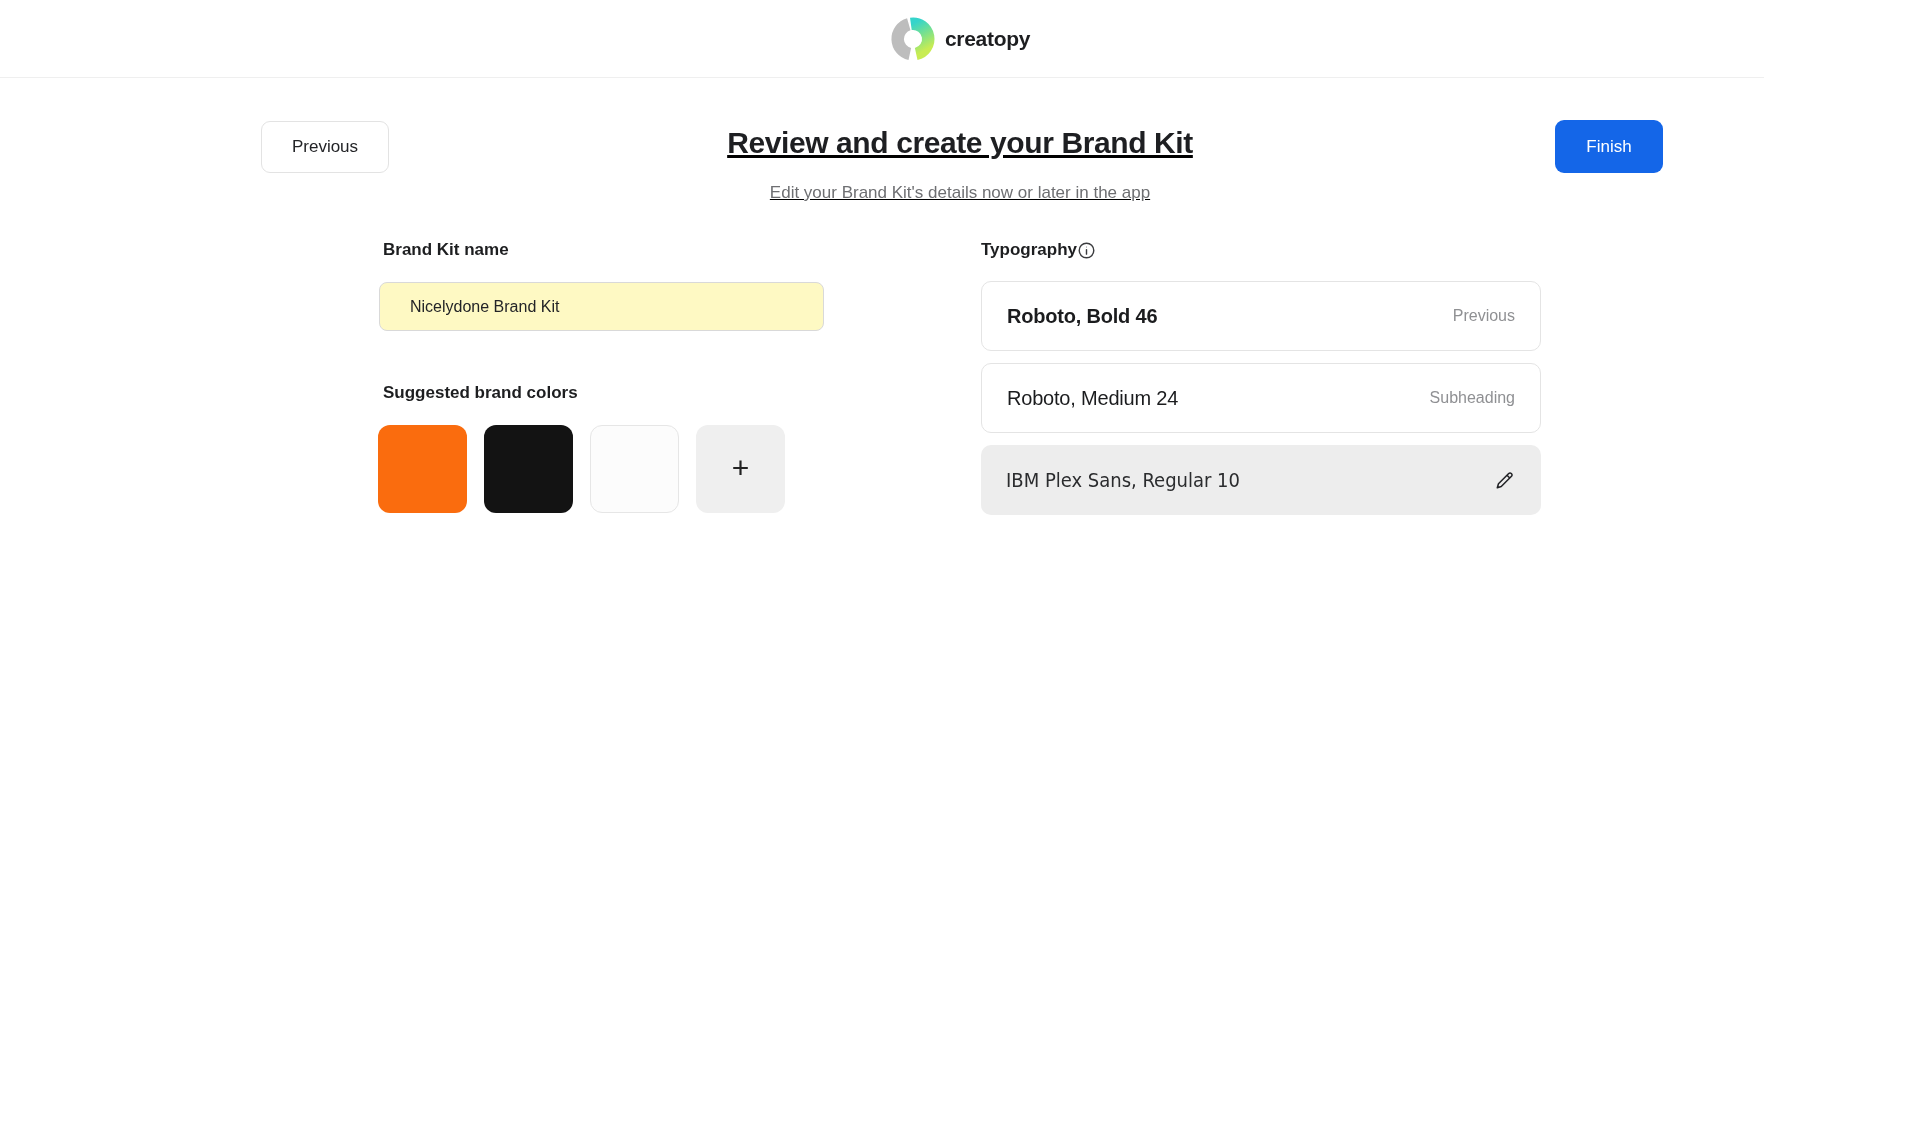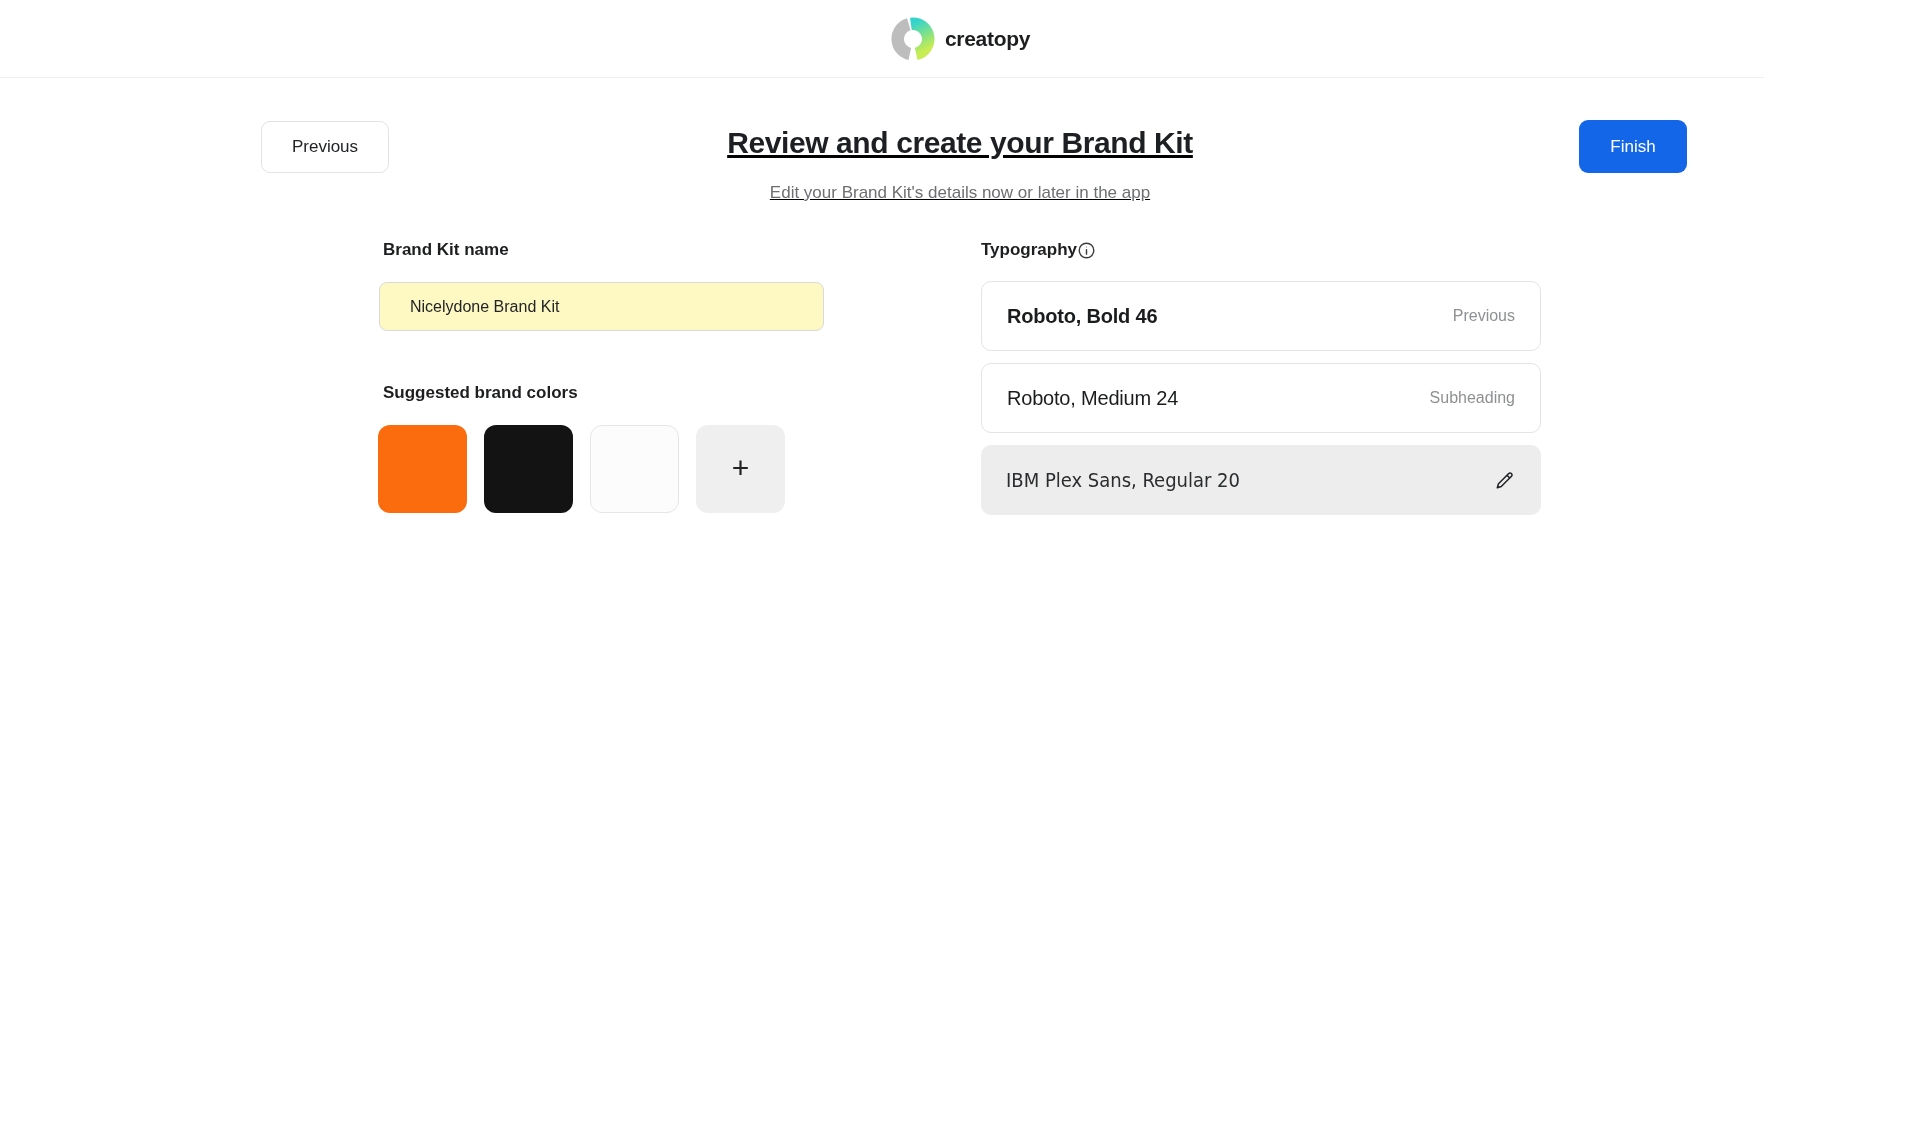--- a/index.html
+++ b/index.html
@@ -84,21 +84,21 @@
     </div>
   </div>
 
   <button class="btn btn-previous">Previous</button>
 
   <div class="title-block">
     <div class="page-title">Review and create your Brand Kit</div>
     <div class="page-subtitle">Edit your Brand Kit's details now or later in the app</div>
   </div>
 
-  <button class="btn btn-finish" style="background-color: rgb(20, 102, 232); margin-left: 24px;">Finish</button>
+  <button class="btn btn-finish" style="background-color: rgb(20, 102, 232);">Finish</button>
 
   <div class="section-label lbl-name">Brand Kit name</div>
 
   <input class="name-input" type="text" value="Nicelydone Brand Kit" style="">
 
   <div class="section-label lbl-colors">Suggested brand colors</div>
 
   <div class="swatches">
     <div class="swatch" style="background-color: rgb(250, 108, 14);"></div>
     <div class="swatch" style="background-color: rgb(19, 19, 19);"></div>
@@ -123,21 +123,21 @@
     <span class="typo-font-bold">Roboto, Bold 46</span>
     <span class="typo-tag">Previous</span>
   </div>
 
   <div class="typo-row typo-card row-2">
     <span class="typo-font-medium">Roboto, Medium 24</span>
     <span class="typo-tag">Subheading</span>
   </div>
 
   <div class="typo-row typo-gray row-3">
-    <span class="typo-font-reg">IBM Plex Sans, Regular 20</span>
+    <span class="typo-font-reg">IBM Plex Sans, Regular 10</span>
     <button class="icon-btn">
       <span style="display:flex;">
         <svg width="23" height="23" viewBox="0 0 24 24" fill="none" stroke="#222326" stroke-width="1.6" stroke-linejoin="round">
           <path d="M4.5 19.5l1.2-4.1L16.4 4.7a1.9 1.9 0 0 1 2.7 0l.2.2a1.9 1.9 0 0 1 0 2.7L8.6 18.3 4.5 19.5z"></path>
           <path d="M14.6 6.5l2.9 2.9"></path>
         </svg>
       </span>
     </button>
   </div>
 

